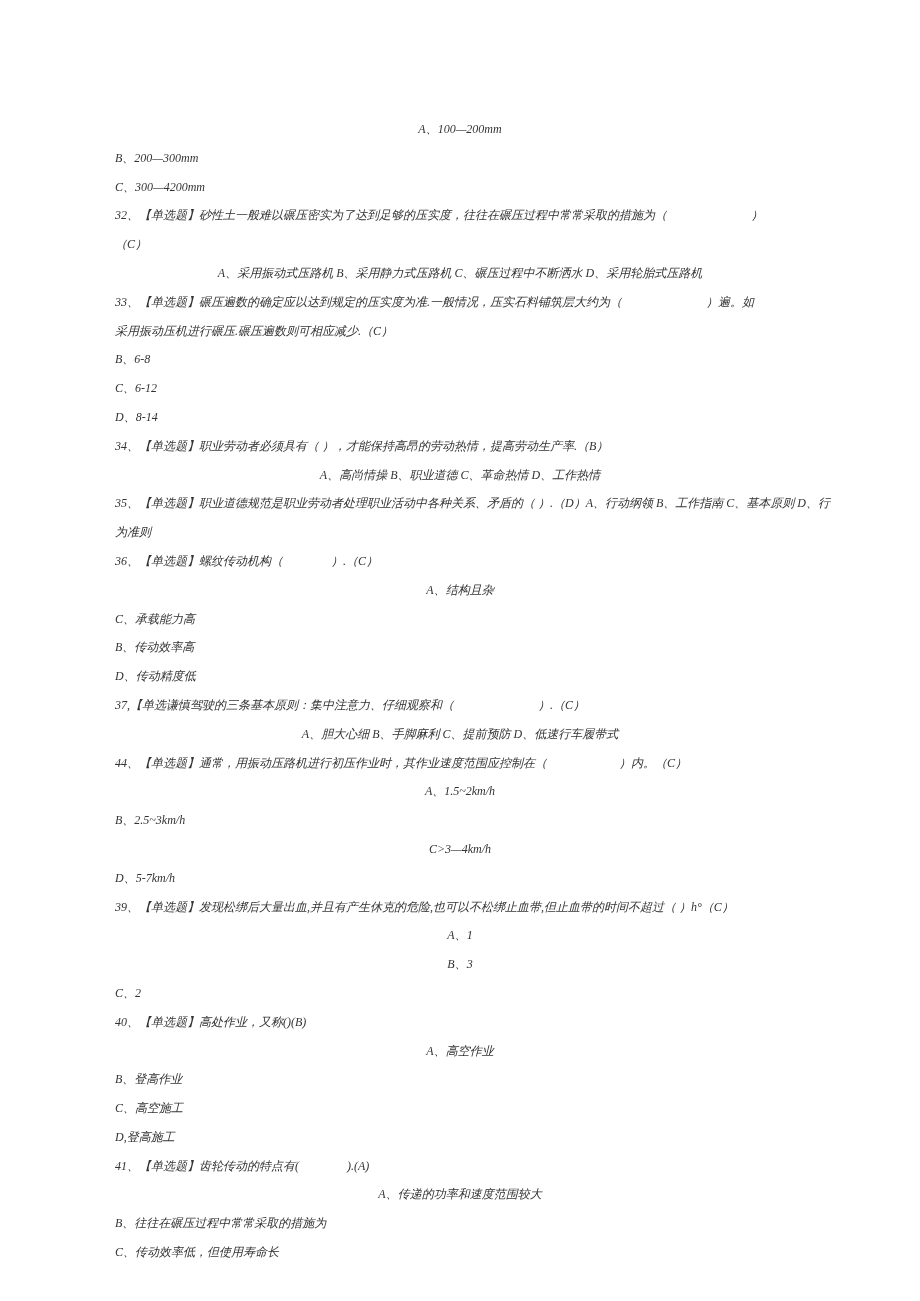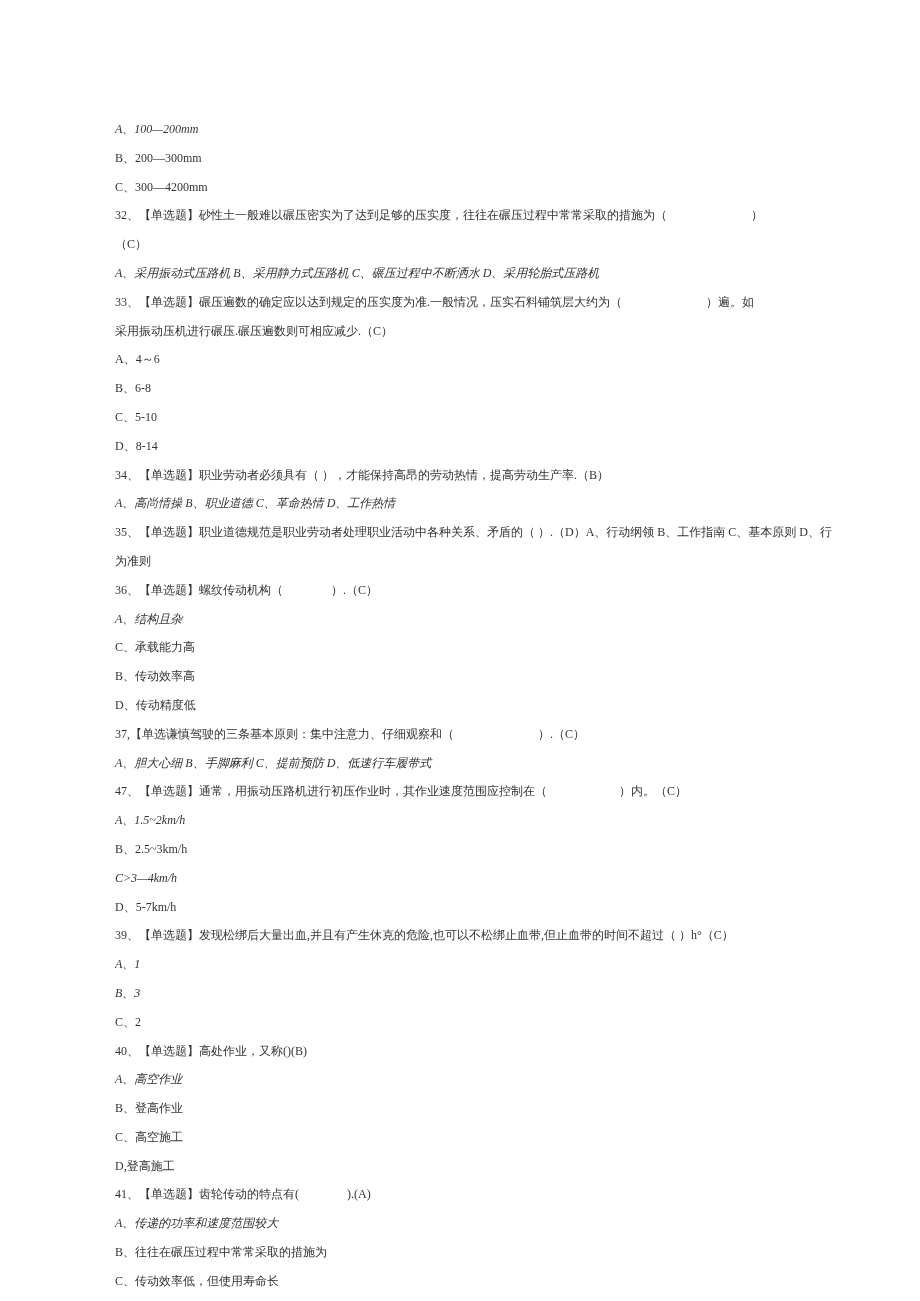--- a/index.html
+++ b/index.html
@@ -12,53 +12,54 @@
       background: #fff;
       font-family: "SimSun", "宋体", serif;
       font-size: 12px;
       color: #333;
       padding: 115px 115px 90px 115px;
       line-height: 2.4;
     }
     .line {
       white-space: nowrap;
       overflow: visible;
+      font-style: italic;
     }
     .italic {
       font-style: italic;
+      text-align: center;
     }
   </style>
 </head>
 <body>
 
 <div id="content">
     <div class="line italic">A、100—200mm</div>
     <div class="line">B、200—300mm</div>
     <div class="line">C、300—4200mm</div>
     <div class="line">32、【单选题】砂性土一般难以碾压密实为了达到足够的压实度，往往在碾压过程中常常采取的措施为（　　　　　　　）</div>
     <div class="line">（C）</div>
     <div class="line italic">A、采用振动式压路机 B、采用静力式压路机 C、碾压过程中不断洒水 D、采用轮胎式压路机</div>
     <div class="line">33、【单选题】碾压遍数的确定应以达到规定的压实度为准.一般情况，压实石料铺筑层大约为（　　　　　　　）遍。如</div>
     <div class="line">采用振动压机进行碾压.碾压遍数则可相应减少.（C）</div>
-    <div class="line">A、4～6</div>
     <div class="line">B、6-8</div>
-    <div class="line">C、5-10</div>
+    <div class="line">C、6-12</div>
     <div class="line">D、8-14</div>
     <div class="line">34、【单选题】职业劳动者必须具有（ ），才能保持高昂的劳动热情，提高劳动生产率.（B）</div>
     <div class="line italic">A、高尚情操 B、职业道德 C、革命热情 D、工作热情</div>
     <div class="line">35、【单选题】职业道德规范是职业劳动者处理职业活动中各种关系、矛盾的（ ）.（D）A、行动纲领 B、工作指南 C、基本原则 D、行</div>
     <div class="line">为准则</div>
     <div class="line">36、【单选题】螺纹传动机构（　　　　）.（C）</div>
     <div class="line italic">A、结构且杂</div>
     <div class="line">C、承载能力高</div>
     <div class="line">B、传动效率高</div>
     <div class="line">D、传动精度低</div>
     <div class="line">37,【单选谦慎驾驶的三条基本原则：集中注意力、仔细观察和（　　　　　　　）.（C）</div>
     <div class="line italic">A、胆大心细 B、手脚麻利 C、提前预防 D、低速行车履带式</div>
-    <div class="line">47、【单选题】通常，用振动压路机进行初压作业时，其作业速度范围应控制在（　　　　　　）内。（C）</div>
+    <div class="line">44、【单选题】通常，用振动压路机进行初压作业时，其作业速度范围应控制在（　　　　　　）内。（C）</div>
     <div class="line italic">A、1.5~2km/h</div>
     <div class="line">B、2.5~3km/h</div>
     <div class="line italic">C&gt;3—4km/h</div>
     <div class="line">D、5-7km/h</div>
     <div class="line">39、【单选题】发现松绑后大量出血,并且有产生休克的危险,也可以不松绑止血带,但止血带的时间不超过（ ）h°（C）</div>
     <div class="line italic">A、1</div>
     <div class="line italic">B、3</div>
     <div class="line">C、2</div>
     <div class="line">40、【单选题】高处作业，又称()(B)</div>
     <div class="line italic">A、高空作业</div>

